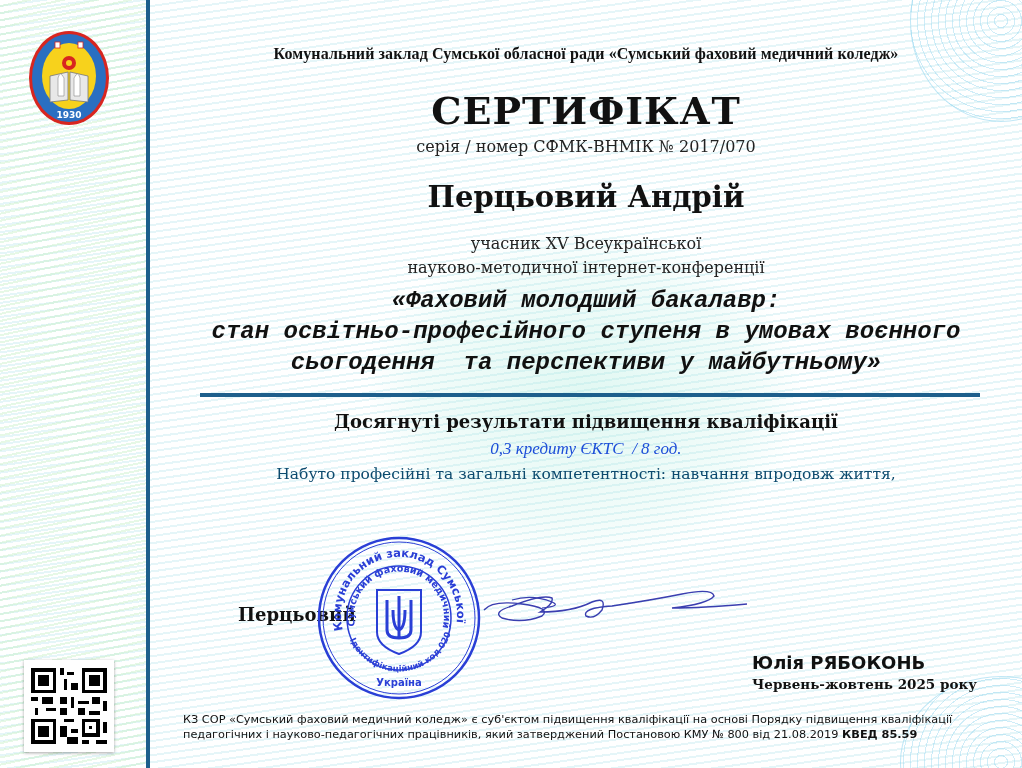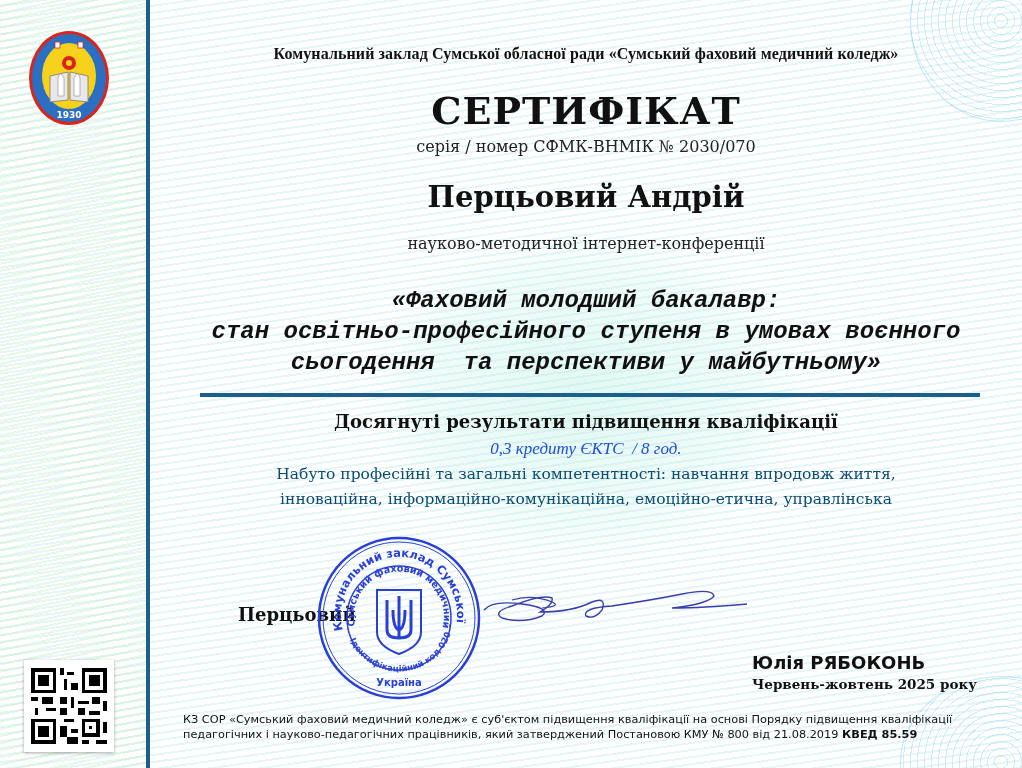--- a/index.html
+++ b/index.html
@@ -157,36 +157,36 @@
       <rect x="18" y="18" width="1" height="1"></rect>
     <rect x="22" y="17" width="1" height="3"></rect>
       <rect x="12" y="21" width="3" height="2"></rect>
       <rect x="16" y="22" width="2" height="1"></rect>
       <rect x="20" y="22" width="3" height="1"></rect>
   </g>
 </svg>
 
 <div class="center-block org">Комунальний заклад Сумської обласної ради «Сумський фаховий медичний коледж»</div>
 <div class="center-block title">СЕРТИФІКАТ</div>
-<div class="center-block serial">серія / номер СФМК-ВНМІК № 2030/070</div>
+<div class="center-block serial">серія / номер СФМК-ВНМІК № 2017/070</div>
 <div class="center-block name">Перцьовий Андрій</div>
 <div class="center-block participant">
+  <div>учасник XV Всеукраїнської</div>
   <div>науково-методичної інтернет-конференції</div>
 </div>
 <div class="center-block conf-title">
   <div>«Фаховий молодший бакалавр:</div>
   <div>стан освітньо-професійного ступеня в умовах воєнного</div>
   <div style="white-space:pre">сьогодення  та перспективи у майбутньому»</div>
 </div>
 
 <div class="center-block results-title">Досягнуті результати підвищення кваліфікації</div>
 <div class="center-block credits" style="white-space:pre">0,3 кредиту ЄКТС  / 8 год.</div>
 <div class="center-block competences">
   <div>Набуто професійні та загальні компетентності: навчання впродовж життя,</div>
-  <div>інноваційна, інформаційно-комунікаційна, емоційно-етична, управлінська</div>
 </div>
 
 <div class="director-label">Перцьовий</div>
 
 <svg class="stamp" viewBox="0 0 172 168">
   <defs>
     <path id="outerArc" d="M 30 96 A 58 58 0 1 1 142 96"></path>
     <path id="innerArc" d="M 42 92 A 45 45 0 1 1 130 92"></path>
     <path id="bottomArc" d="M 34 98 A 54 54 0 0 0 138 98"></path>
   </defs>

